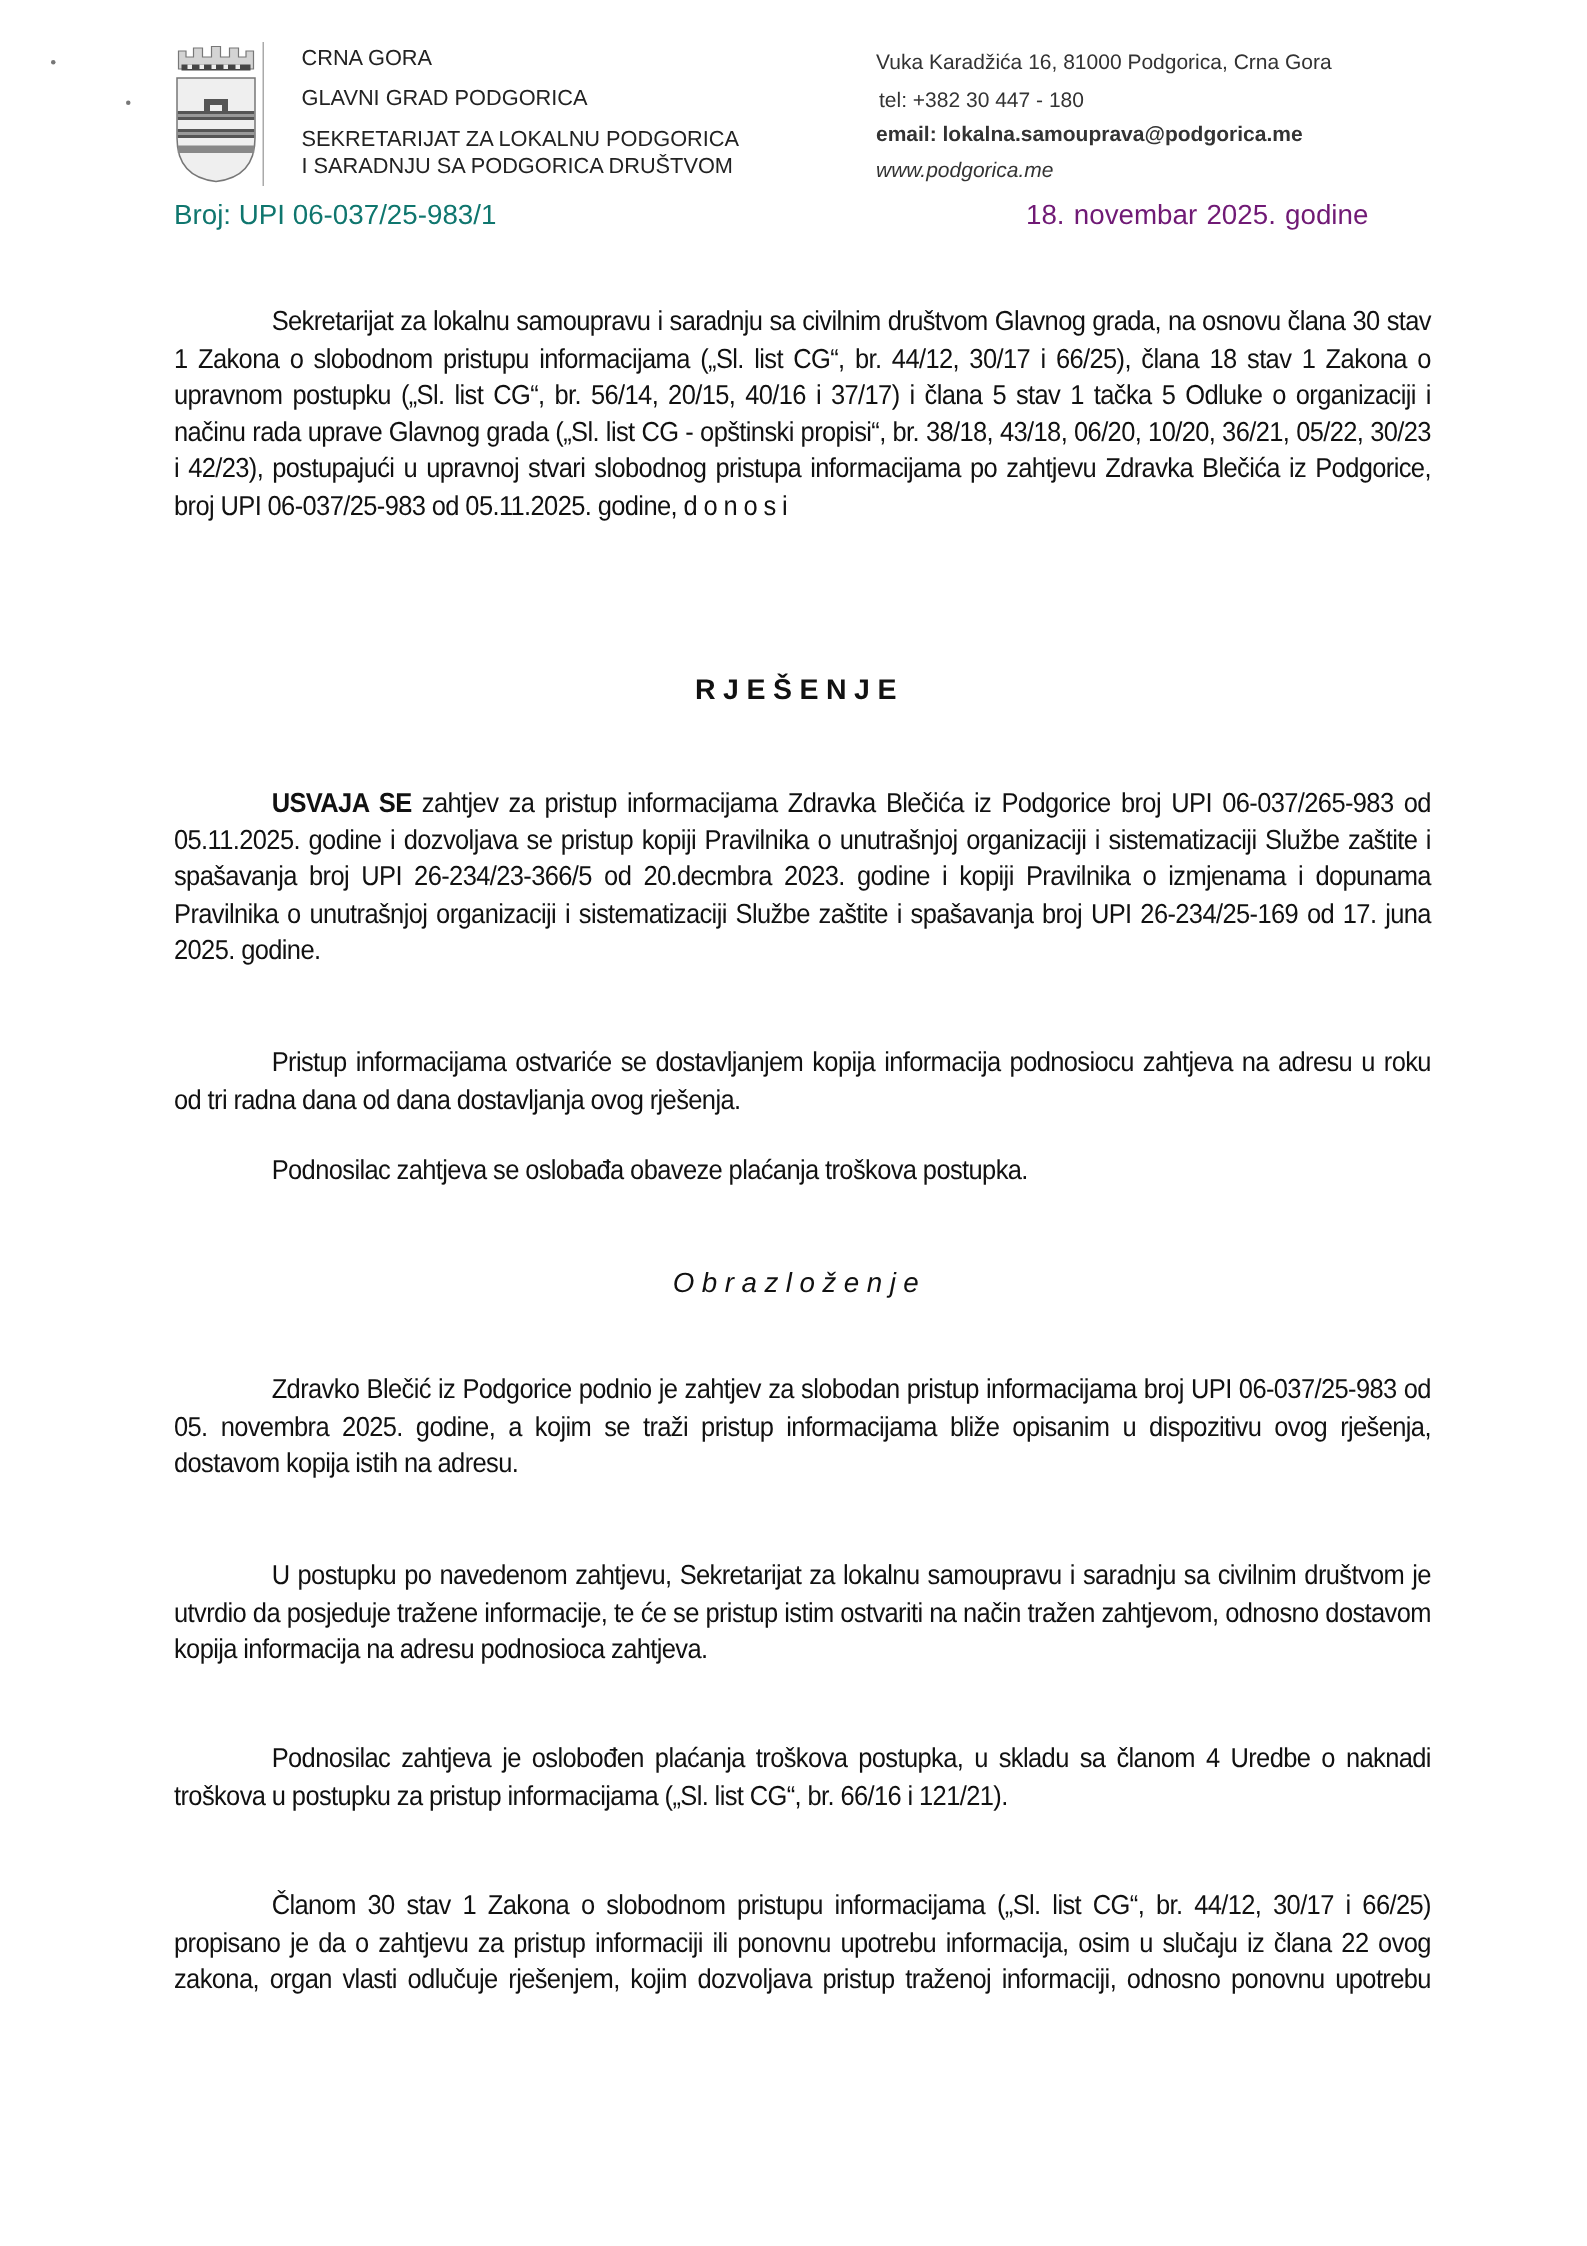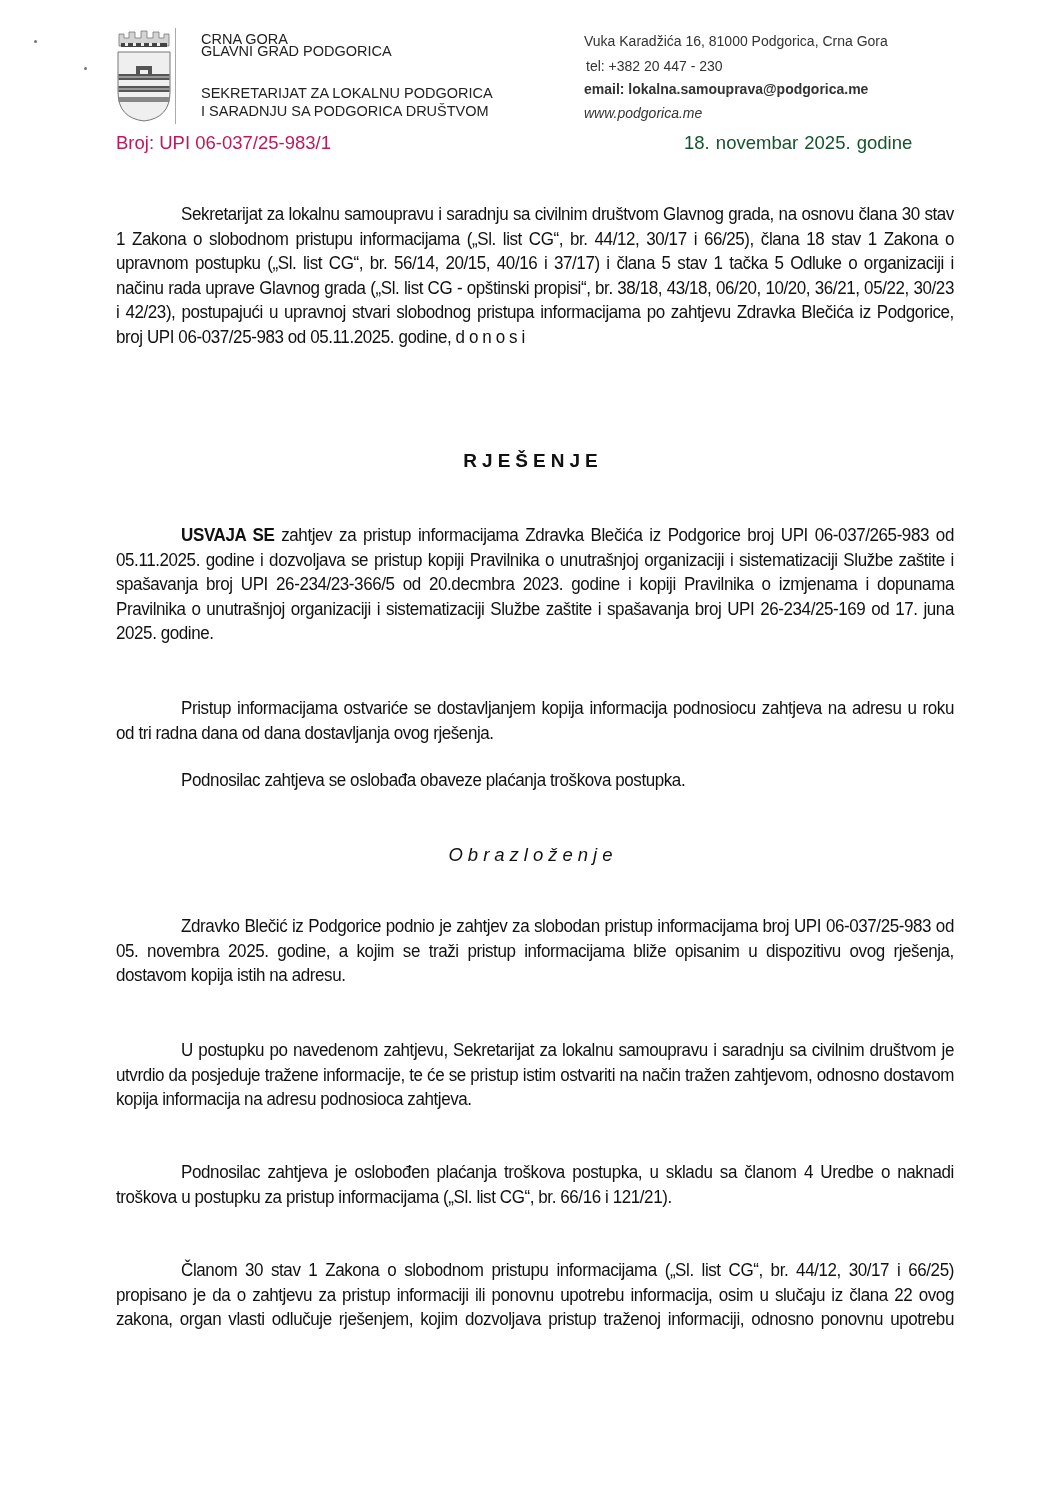--- a/index.html
+++ b/index.html
@@ -7,32 +7,32 @@
     .page { position: absolute; left: 0; top: 0; width: 1058px; height: 1324px; padding-left: 28px; }
 
     .speck { position: absolute; width: 3px; height: 3px; background: #777; border-radius: 50%; }
 
     
     .crest { position: absolute; left: 116px; top: 30px; width: 56px; height: 92px; }
     .vline { position: absolute; left: 175px; top: 28px; width: 1px; height: 96px; background: #aaa; }
     .org { position: absolute; left: 201px; top: 32px; font-family: "Liberation Sans", sans-serif; font-size: 14.5px; color: #222; line-height: 1; }
     .org div { position: absolute; left: 0; white-space: nowrap; }
     .org .l1 { top: 0; }
-    .org .l2 { top: 12px; text-align: center; }
+    .org .l2 { top: 27px; text-align: center; }
     .org .l3 { top: 54px; }
     .org .l4 { top: 72px; }
     .contact { position: absolute; left: 584px; top: 34px; font-family: "Liberation Sans", sans-serif; font-size: 14px; color: #333; line-height: 1; }
     .contact div { position: absolute; left: 0; white-space: nowrap; text-align: right; }
     .contact .c1 { top: 0; }
     .contact .c2 { top: 25px; left: 2px; }
     .contact .c3 { top: 48px; font-weight: bold; }
     .contact .c4 { top: 72px; font-style: italic; }
 
-    .broj { position: absolute; left: 116px; top: 132px; font-family: "Liberation Sans", sans-serif; font-size: 18.5px; color: #be185d; white-space: nowrap; }
-    .datum { position: absolute; left: 684px; top: 132px; font-family: "Liberation Sans", sans-serif; font-size: 18.5px; color: #14532d; white-space: nowrap; word-spacing: 1px; }
+    .broj { position: absolute; left: 116px; top: 132px; font-family: "Liberation Sans", sans-serif; font-size: 18.5px; color: #0f766e; white-space: nowrap; }
+    .datum { position: absolute; left: 684px; top: 132px; font-family: "Liberation Sans", sans-serif; font-size: 18.5px; color: #701a75; white-space: nowrap; word-spacing: 1px; }
 
     
     .body { position: absolute; left: 116px; width: 838px; font-family: "Liberation Sans", sans-serif; font-size: 18.3px; line-height: 24.5px; text-align: justify; color: #111; letter-spacing: -0.45px; transform: scaleX(0.93); transform-origin: left top; width: 901px; }
     .p { text-indent: 70px; margin: 0; }
     .p-intro { top: 202px; }
     .title { position: absolute; left: 0; width: 1058px; text-align: center; font-family: "Liberation Sans", sans-serif; }
     .t-rjesenje { top: 450px; font-weight: bold; font-size: 19px; letter-spacing: 5px; left: 4px; }
     .p-usvaja { top: 523px; }
     .p-pristup { top: 696px; }
     .p-podnosilac1 { top: 768px; }
@@ -74,21 +74,21 @@
 
   <div class="org">
     <div class="l1">CRNA GORA</div>
     <div class="l2">GLAVNI GRAD PODGORICA</div>
     <div class="l3">SEKRETARIJAT ZA LOKALNU PODGORICA</div>
     <div class="l4">I SARADNJU SA PODGORICA DRUŠTVOM</div>
   </div>
 
   <div class="contact">
     <div class="c1">Vuka Karadžića 16, 81000 Podgorica, Crna Gora</div>
-    <div class="c2">tel: +382 20 447 - 230</div>
+    <div class="c2">tel: +382 30 447 - 180</div>
     <div class="c3">email: lokalna.samouprava@podgorica.me</div>
     <div class="c4">www.podgorica.me</div>
   </div>
 
   <div class="broj">Broj: UPI 06-037/25-983/1</div>
   <div class="datum">18. novembar  2025. godine</div>
 
   <div class="body p-intro">
     <p class="p">Sekretarijat za lokalnu samoupravu i saradnju sa civilnim društvom Glavnog grada, na osnovu člana 30 stav 1 Zakona o slobodnom pristupu informacijama („Sl. list CG“, br. 44/12, 30/17 i 66/25), člana 18 stav 1 Zakona o upravnom postupku („Sl. list CG“, br. 56/14, 20/15, 40/16 i 37/17) i člana 5 stav 1 tačka 5 Odluke o organizaciji i načinu rada uprave Glavnog grada („Sl. list CG - opštinski propisi“, br. 38/18, 43/18, 06/20, 10/20, 36/21, 05/22, 30/23 i 42/23), postupajući u upravnoj stvari slobodnog pristupa informacijama po zahtjevu Zdravka Blečića iz Podgorice, broj UPI 06-037/25-983 od 05.11.2025. godine, d o n o s i</p>
   </div>

